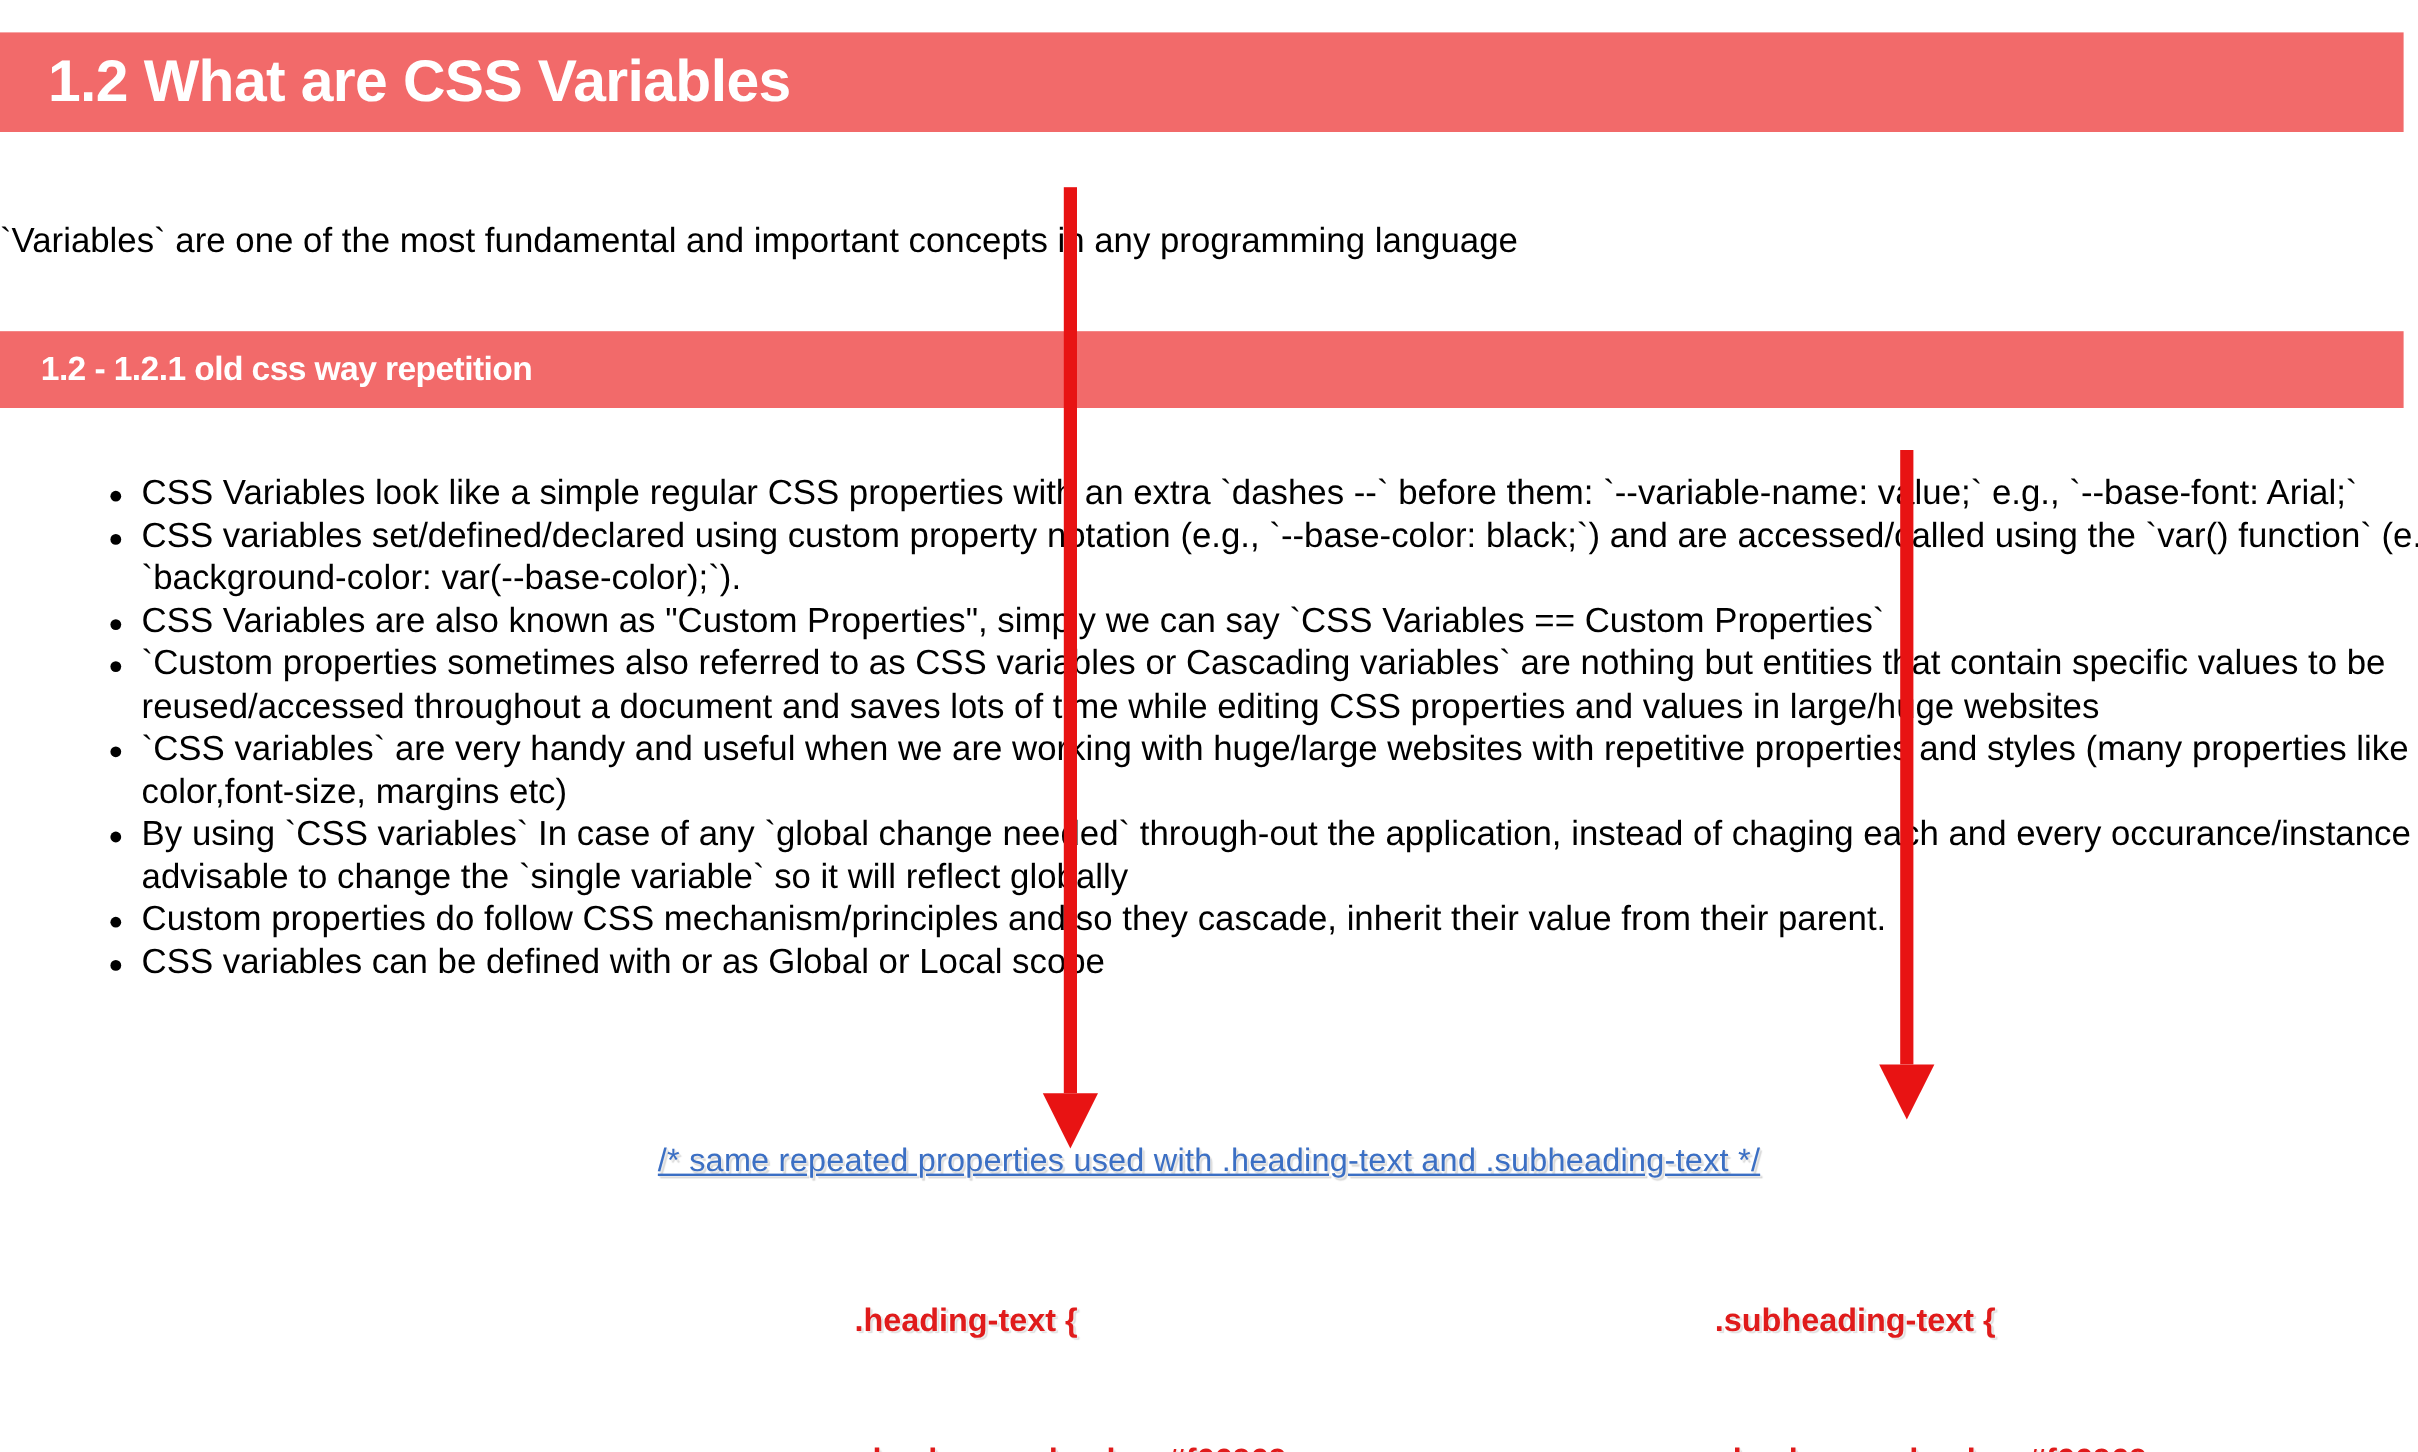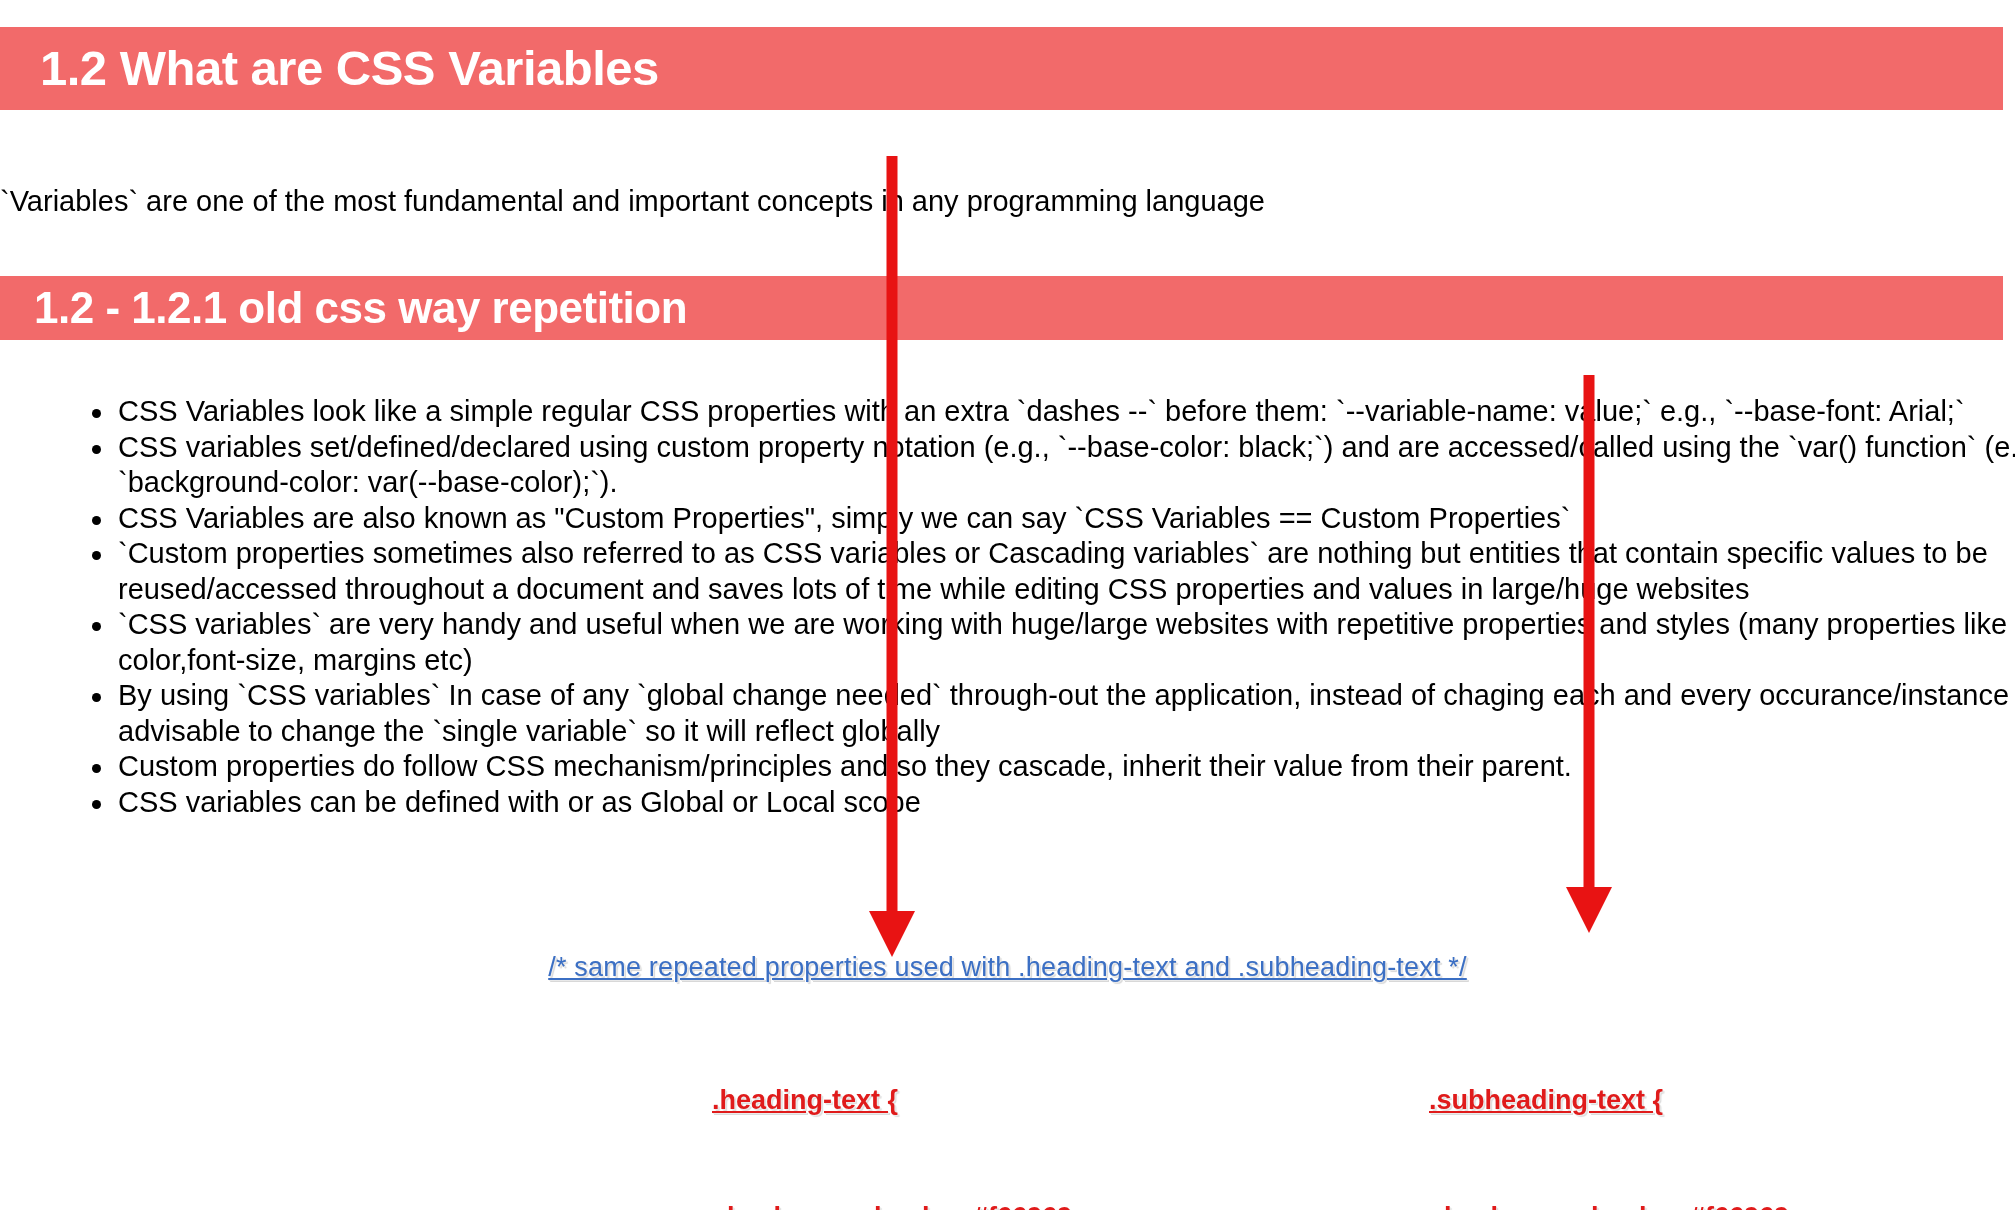--- a/index.html
+++ b/index.html
@@ -48,21 +48,21 @@
   #bar-1 .bar-title {
     font-size: 49px;
     line-height: 49px;
   }
 
   #bar-2 {
     top: 276px;
     height: 64px;
   }
   #bar-2 .bar-title {
-    font-size: 44px;
+    font-size: 28px;
     line-height: 38px;
   }
 
   
   .intro-paragraph {
     position: absolute;
     left: 0;
     top: 183px;
     width: 1980px;
     font-size: 29px;
@@ -132,21 +132,20 @@
   #code-heading {
     left: 712px;
     top: 1003px;
   }
   #code-subheading {
     left: 1429px;
     top: 1003px;
   }
   .code-block .code-line {
     display: block;
-    text-decoration: underline;
   }
 </style>
 </head>
 <body>
 
 <div class="page">
 
   <div class="section-bar" id="bar-1">
     <span class="bar-title">1.2 What are CSS Variables</span>
   </div>

